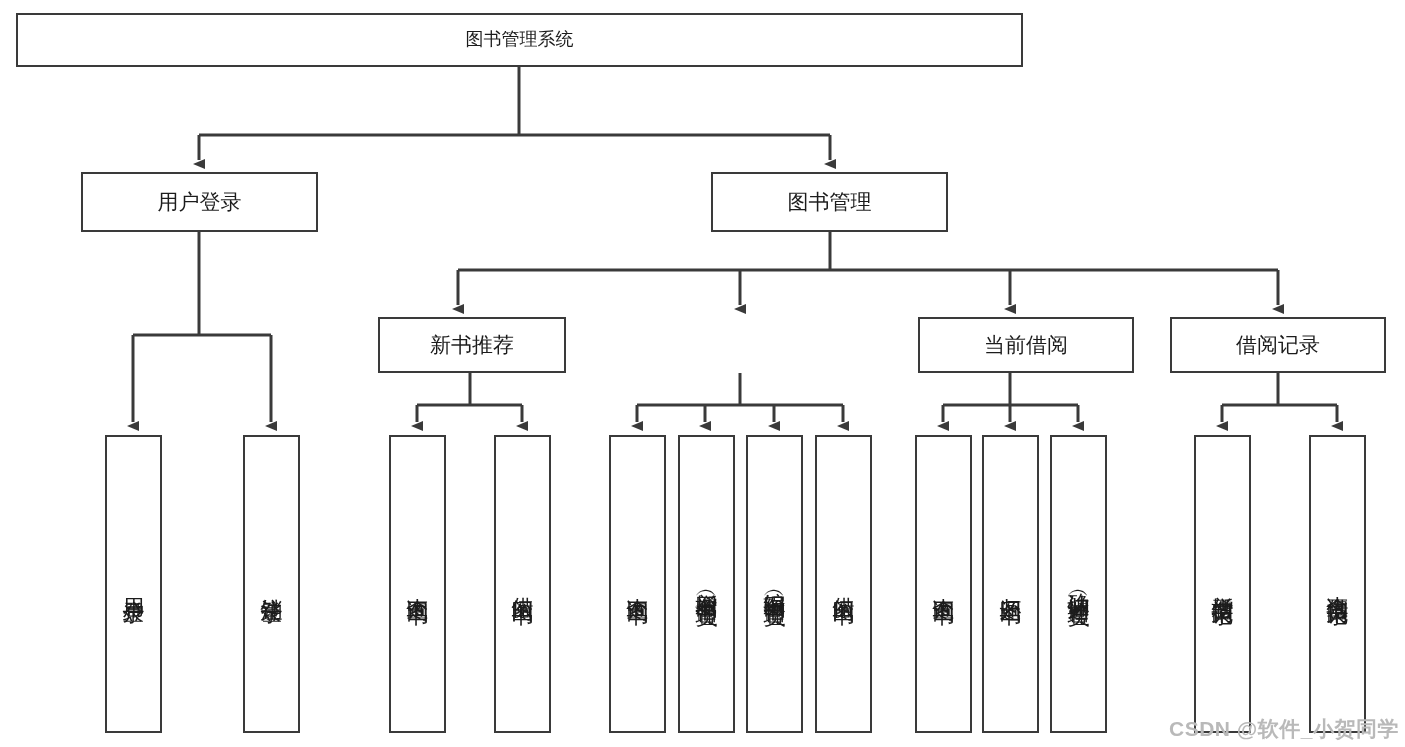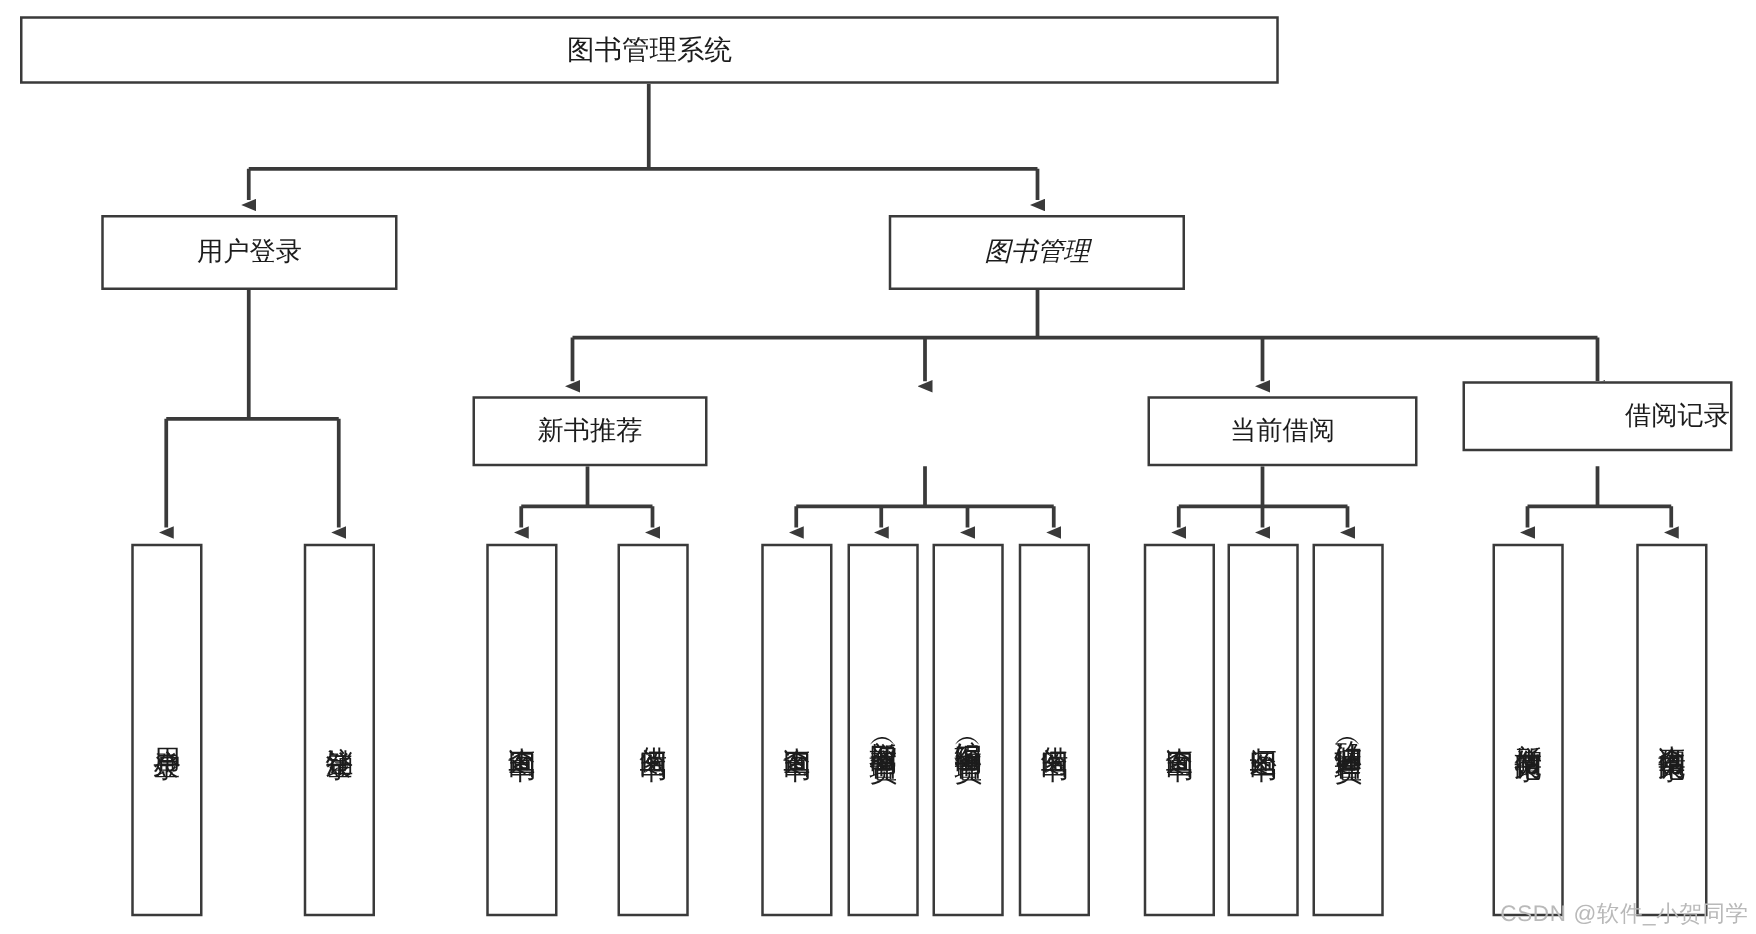--- a/index.html
+++ b/index.html
@@ -38,45 +38,46 @@
   .node .label {
     text-align: center;
     line-height: 1.18;
     white-space: nowrap;
   }
   
   .node.horiz .label {
     font-size: 21px;
   }
   .node.root .label {
-    font-size: 22px;
+    font-size: 18px;
     text-align: right;
   }
   
   .node.vert {
     align-items: center;
     justify-content: center;
   }
   .node.vert .label {
     writing-mode: vertical-rl;
     text-orientation: upright;
     font-size: 22px;
     letter-spacing: 2px;
     line-height: 1;
     white-space: nowrap;
     max-height: 286px;
   }
   #watermark {
     position: absolute;
     right: 6px;
     bottom: 4px;
-    font-size: 18px;
+    font-size: 21px;
     color: #b9b9b9;
     letter-spacing: 0.5px;
     white-space: nowrap;
+    font-weight: bold;
   }
 </style>
 </head>
 <body>
 
 <div id="diagram-root">
 
   <svg class="connectors" viewBox="0 0 1405 747" xmlns="http://www.w3.org/2000/svg">
     <defs>
       <marker id="arrow" markerWidth="10" markerHeight="12" refX="1" refY="6" orient="auto" markerUnits="userSpaceOnUse">
@@ -127,31 +128,31 @@
     </g>
   </svg>
 
   <div class="node horiz root" style="left:16px; top:13px; width:1007px; height:54px;">
     <span class="label">图书管理系统</span>
   </div>
 
   <div class="node horiz" style="left:81px; top:172px; width:237px; height:60px;">
     <span class="label">用户登录</span>
   </div>
-  <div class="node horiz" style="left:711px; top:172px; width:237px; height:60px;font-style:italic;">
+  <div class="node horiz" style="left:711px; top:172px; width:237px; height:60px;">
     <span class="label">图书管理</span>
   </div>
 
   <div class="node horiz" style="left:378px; top:317px; width:188px; height:56px;">
     <span class="label">新书推荐</span>
   </div>
   <div class="node horiz" style="left:902px; top:317px; width:216px; height:56px;margin-left:16px;">
     <span class="label">当前借阅</span>
   </div>
-  <div class="node horiz" style="left:1170px; top:305px; width:216px; height:56px;justify-content:flex-end;">
+  <div class="node horiz" style="left:1170px; top:317px; width:216px; height:56px;">
     <span class="label">借阅记录</span>
   </div>
 
   <div class="node vert" style="left:105px; top:435px; width:57px; height:298px;">
     <span class="label">用户登录</span>
   </div>
   <div class="node vert" style="left:243px; top:435px; width:57px; height:298px;">
     <span class="label">注销登录</span>
   </div>
 

